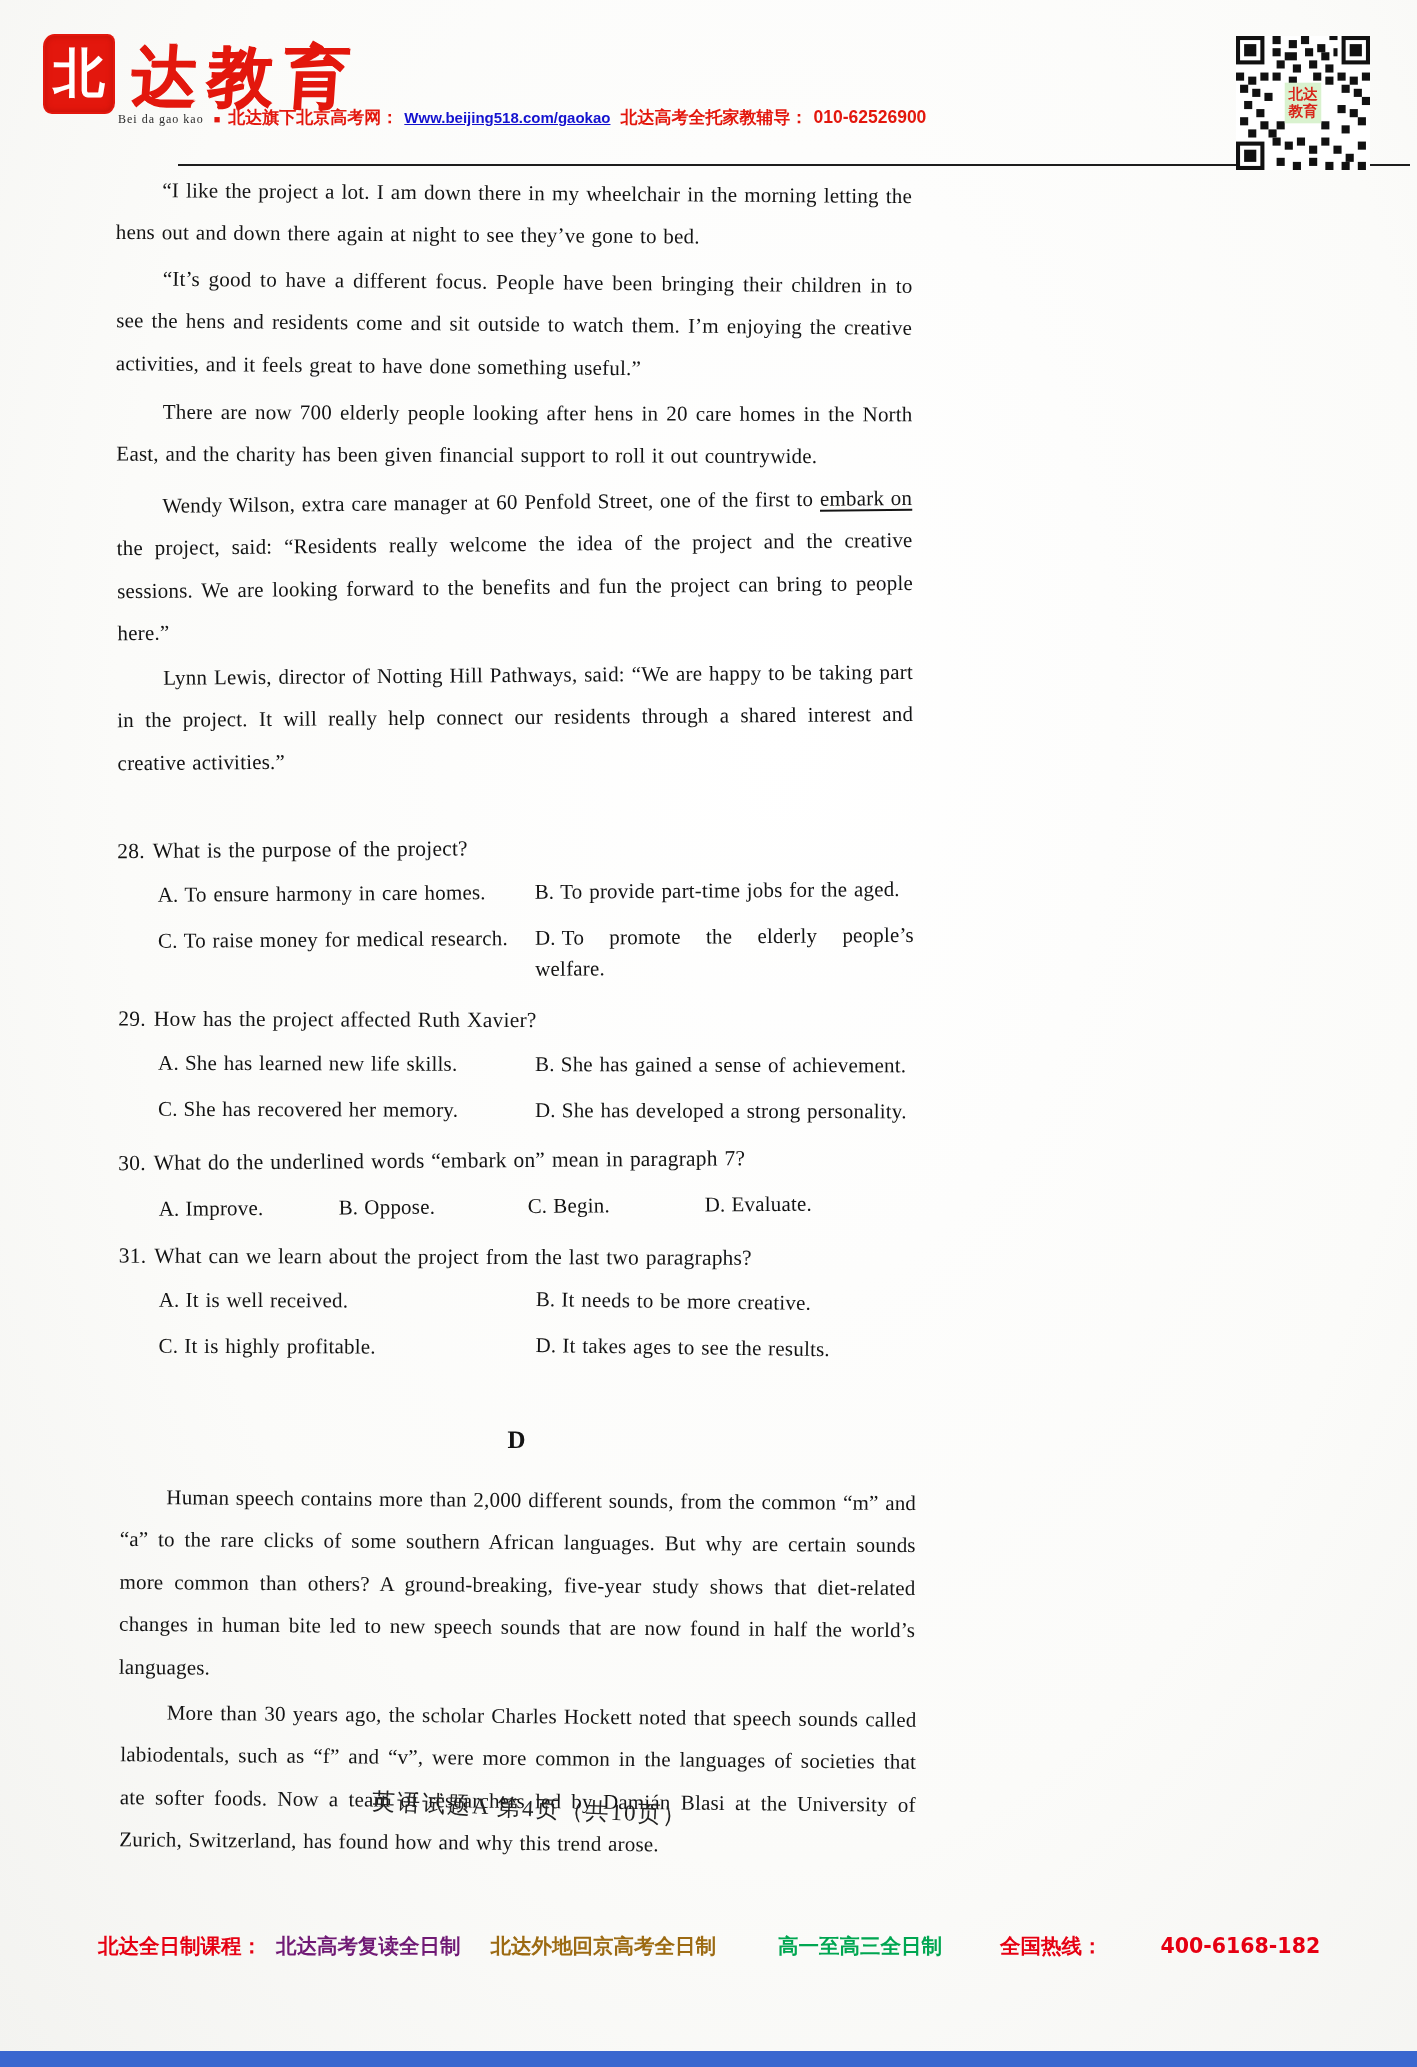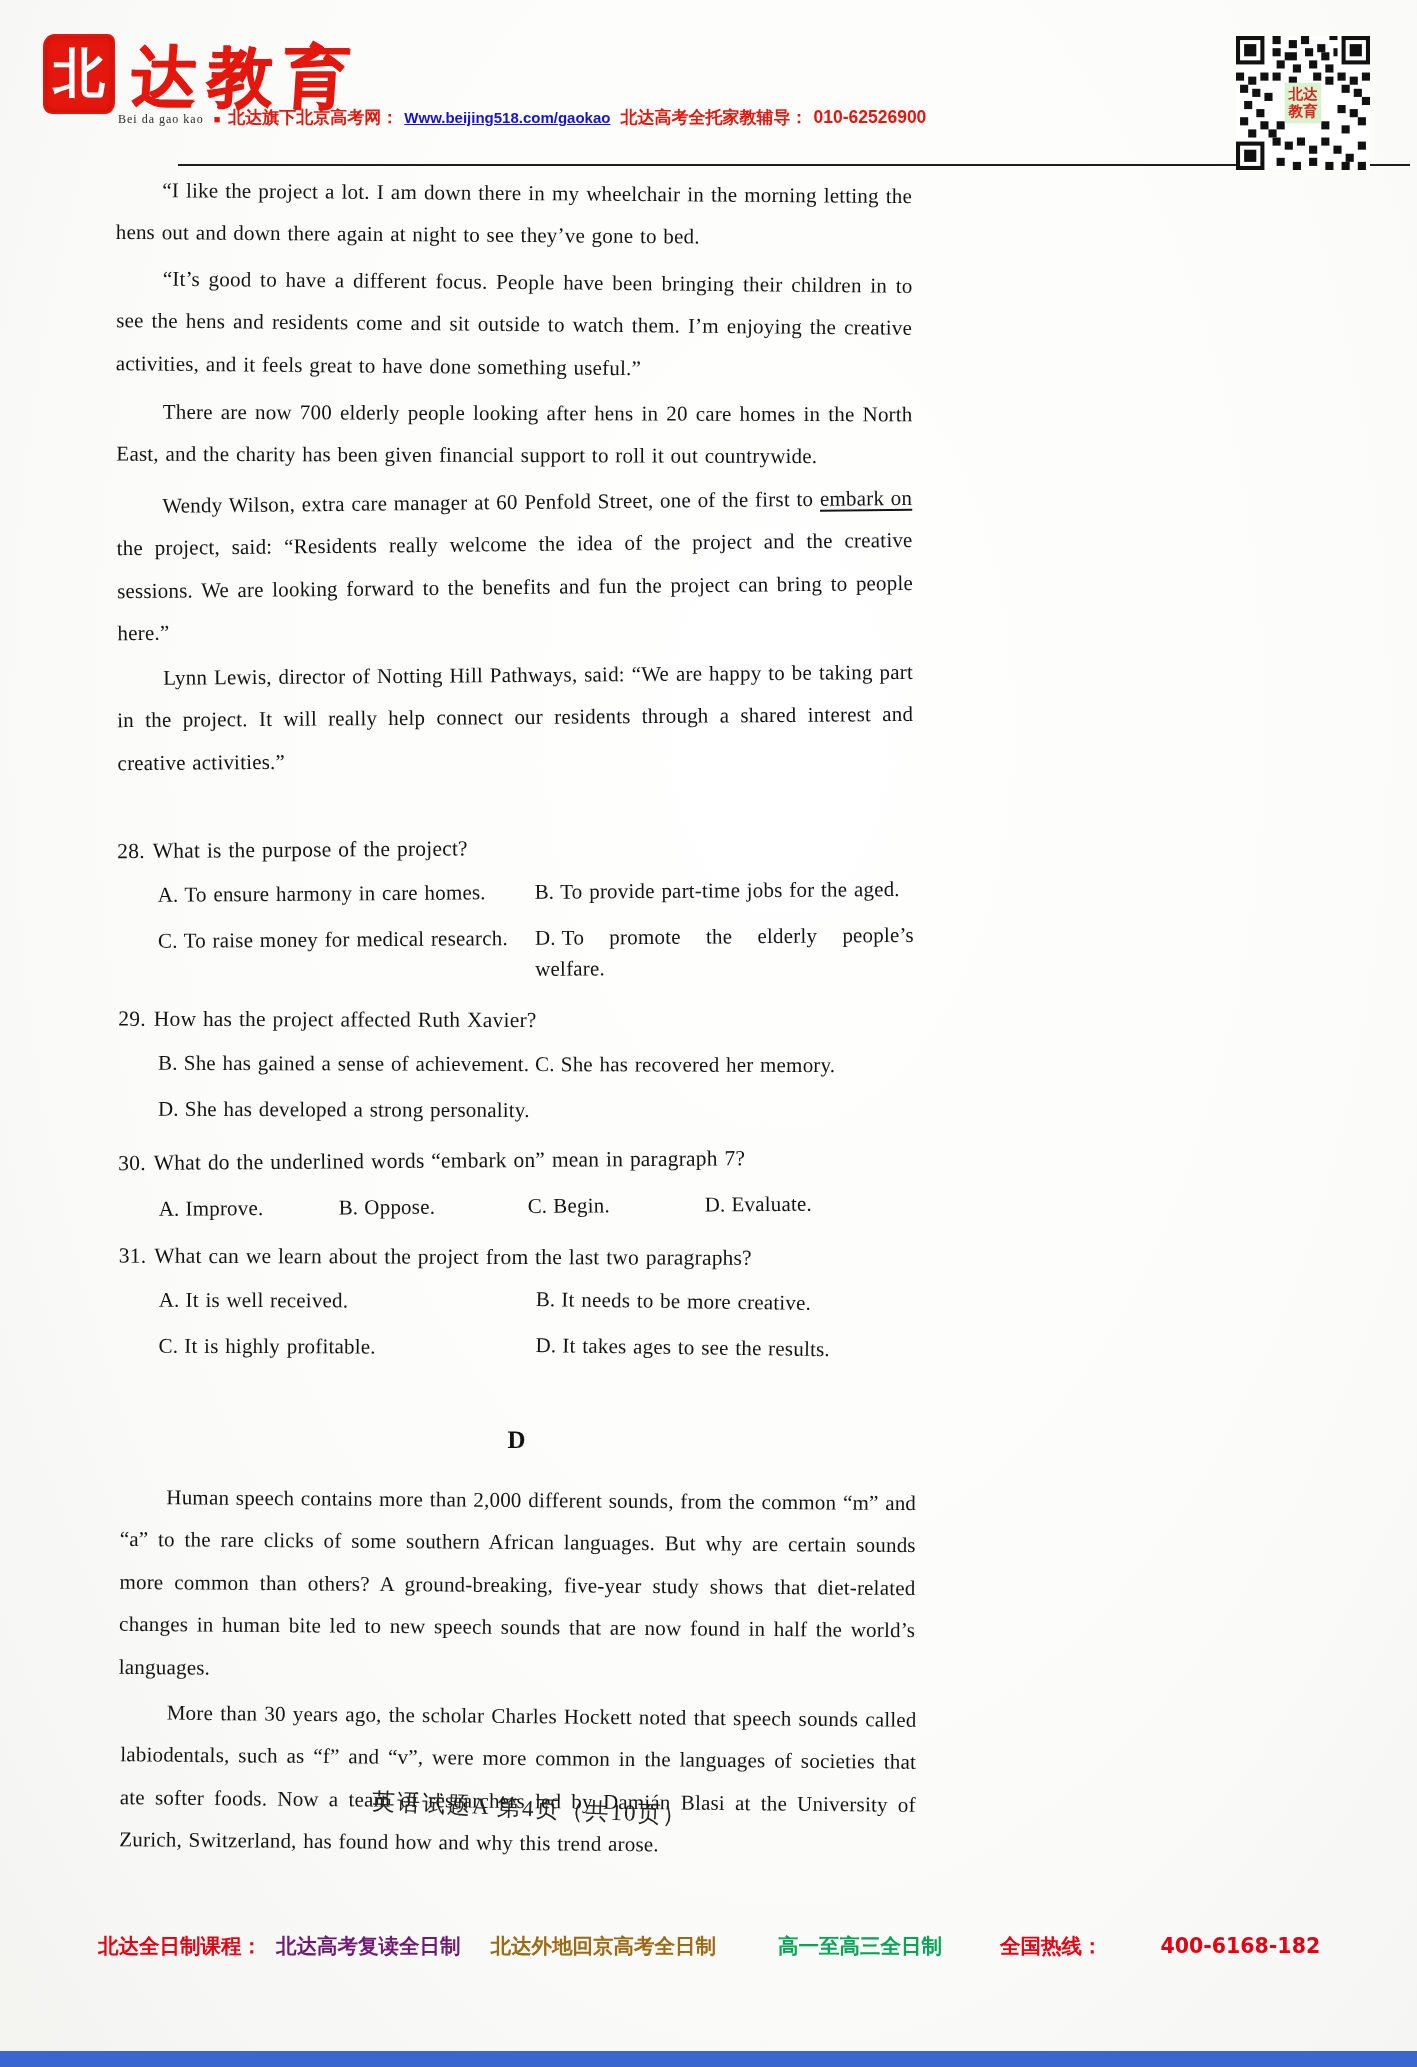--- a/index.html
+++ b/index.html
@@ -211,20 +211,21 @@
         <div class="opt"><b>C.</b><span>To raise money for medical research.</span></div>
         <div class="opt"><b>D.</b><span>To promote the elderly people’s welfare.</span></div>
       </div>
     </div>
 
     <div class="qblock r6">
       <div class="qline">
         <span class="qnum">29.</span><span>How has the project affected Ruth Xavier?</span>
       </div>
       <div class="opts2">
+        <div class="opt"><b>A.</b><span>She has learned new life skills.</span></div>
         <div class="opt"><b>B.</b><span>She has gained a sense of achievement.</span></div>
         <div class="opt"><b>C.</b><span>She has recovered her memory.</span></div>
         <div class="opt"><b>D.</b><span>She has developed a strong personality.</span></div>
       </div>
     </div>
 
     <div class="qblock r5">
       <div class="qline">
         <span class="qnum">30.</span><span>What do the underlined words “embark on” mean in paragraph 7?</span>
       </div>

